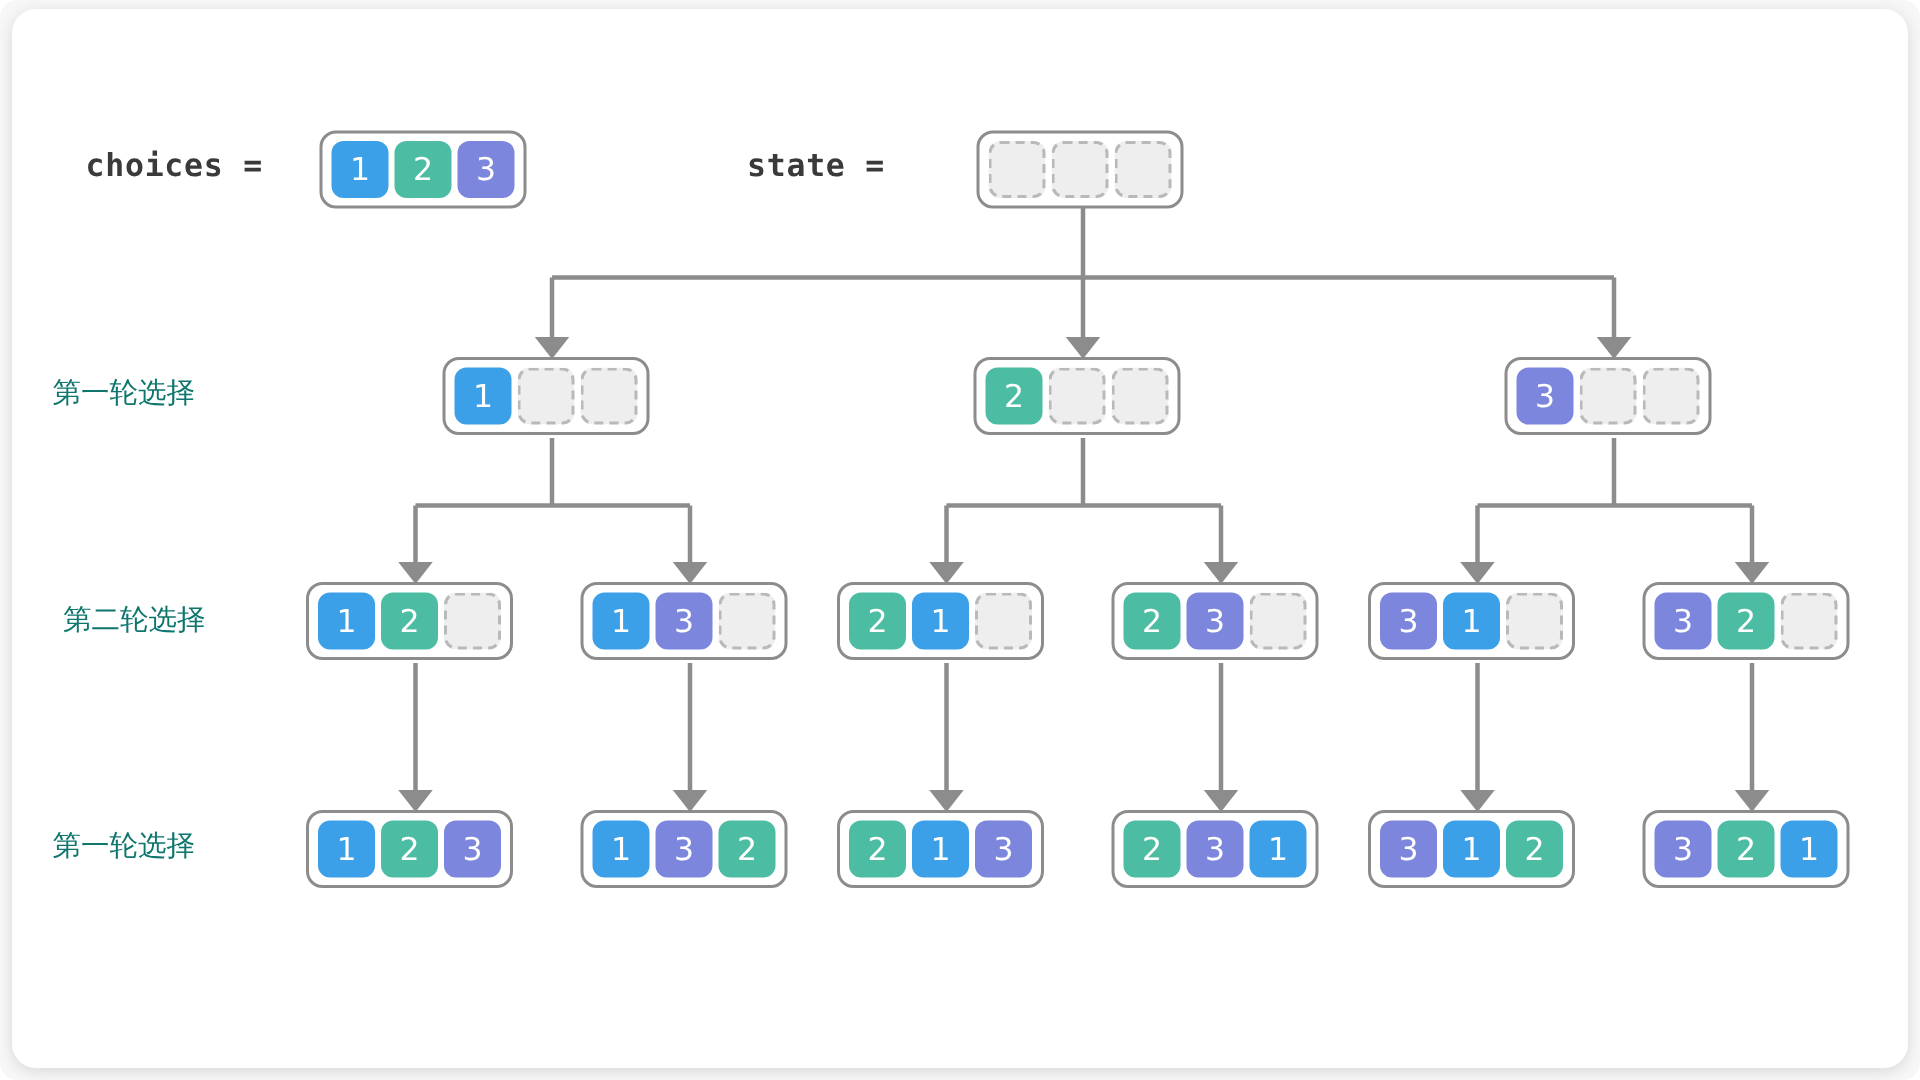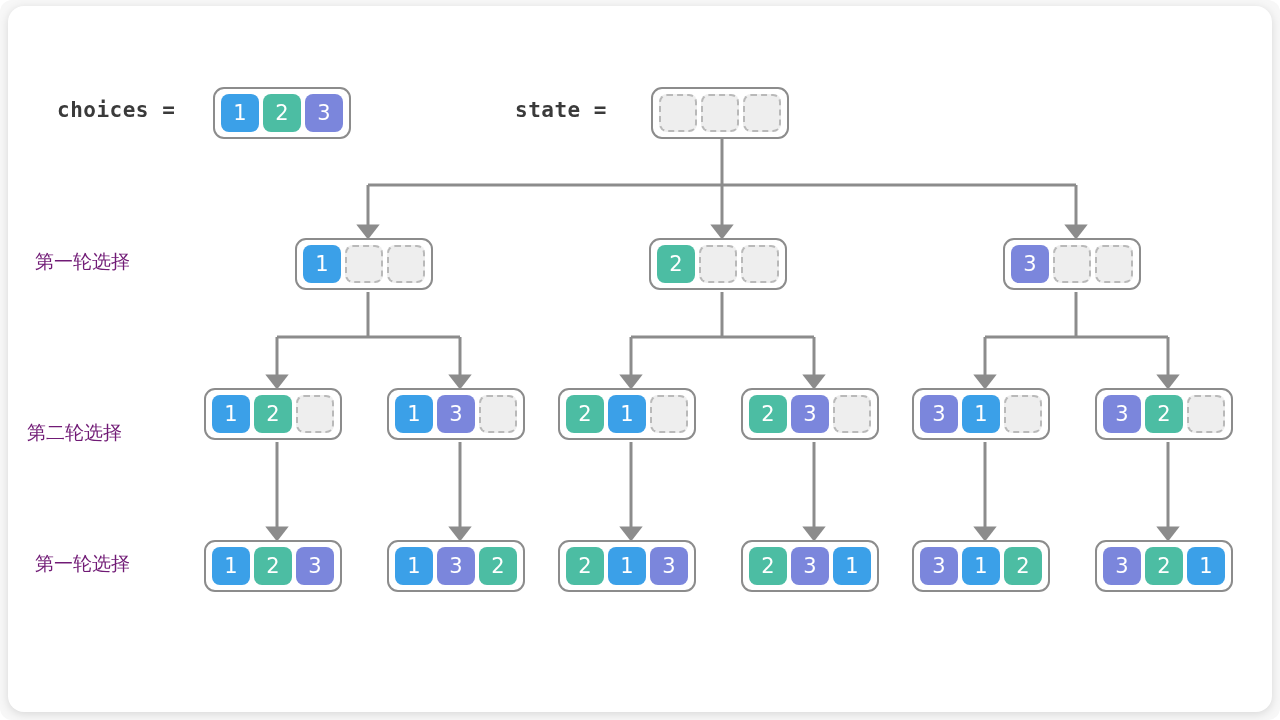--- a/index.html
+++ b/index.html
@@ -53,21 +53,21 @@
     color: #3a3a3a;
     white-space: nowrap;
     letter-spacing: 0.5px;
   }
 
   
   .row-label {
     position: absolute;
     font-family: "DejaVu Sans", "Liberation Sans", sans-serif;
     font-size: 19px;
-    color: #701a75;
+    color: #0f766e;
     white-space: nowrap;
   }
 
   
   .array {
     position: absolute;
     display: flex;
     align-items: center;
     gap: 4px;
     padding: 5px 6px;
@@ -145,29 +145,29 @@
     </g>
   </svg>
 
   <div class="hdr-label" style="left:57px; top:98px;">choices =</div>
   <div class="array" id="arr-choices" style="left:213px; top:87px;">
       <div class="cell v1">1</div>
       <div class="cell v2">2</div>
       <div class="cell v3">3</div>
     </div>
 
-  <div class="hdr-label" style="left:515px; top:98px;">state =</div>
+  <div class="hdr-label" style="left:498px; top:98px;">state =</div>
   <div class="array" id="arr-state" style="left:651px; top:87px;">
       <div class="cell empty"></div>
       <div class="cell empty"></div>
       <div class="cell empty"></div>
     </div>
 
   <div class="row-label" style="left:35px; top:249px;">第一轮选择</div>
-  <div class="row-label" style="left:27px; top:400px;margin-top:20px;">第二轮选择</div>
+  <div class="row-label" style="left:42px; top:400px;">第二轮选择</div>
   <div class="row-label" style="left:35px; top:551px;">第一轮选择</div>
 
   <div class="array r1node" style="left:295px; top:238px;">
       <div class="cell v1">1</div>
       <div class="cell empty"></div>
       <div class="cell empty"></div>
     </div>
   <div class="array r1node" style="left:649px; top:238px;">
       <div class="cell v2">2</div>
       <div class="cell empty"></div>

